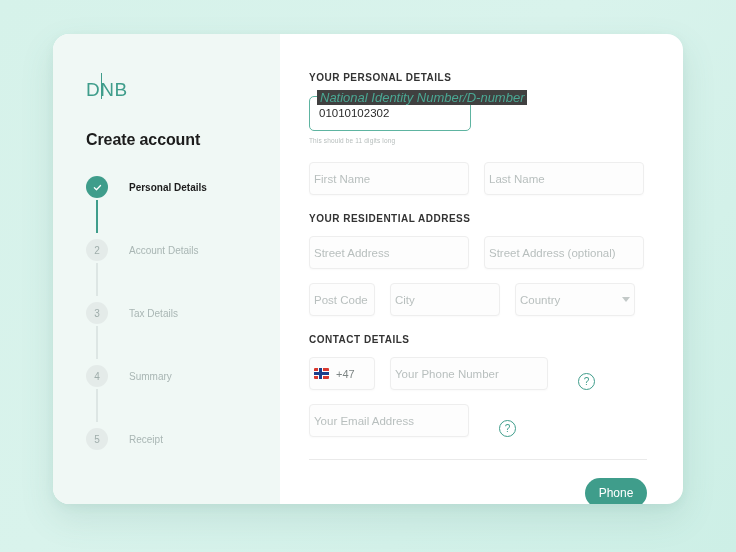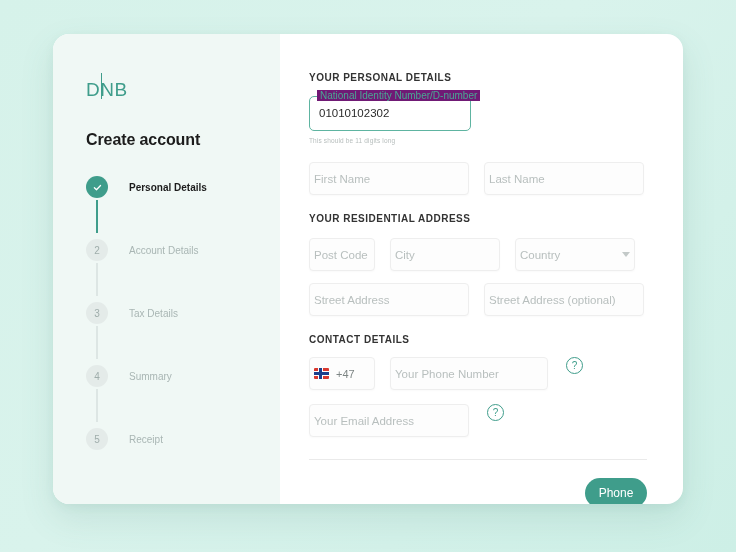--- a/index.html
+++ b/index.html
@@ -154,24 +154,25 @@
     position: absolute;
     inset: 0;
     border: 1.2px solid #5eb4a1;
     border-radius: 5px;
   }
   .notch-label {
     position: absolute;
     top: -6px;
     left: 8px;
     padding: 0 3px;
-    background: #701a75;
-    font-size: 10px;
+    background: #404040;
+    font-size: 13px;
     color: #4aa793;
     white-space: nowrap;
+    font-style: italic;
   }
   .outlined-value {
     position: absolute;
     left: 10px;
     top: 0;
     height: 35px;
     line-height: 35px;
     font-size: 11.5px;
     color: #2b2b2b;
   }
@@ -228,22 +229,22 @@
     overflow: hidden;
   }
   .flag .cross-w-v { position: absolute; left: 4px; top: 0; width: 5px; height: 11px; background: #ffffff; }
   .flag .cross-w-h { position: absolute; left: 0; top: 3px; width: 15px; height: 5px; background: #ffffff; }
   .flag .cross-b-v { position: absolute; left: 5.3px; top: 0; width: 2.4px; height: 11px; background: #1d3f8c; }
   .flag .cross-b-h { position: absolute; left: 0; top: 4.3px; width: 15px; height: 2.4px; background: #1d3f8c; }
   .cc-text { font-size: 11px; color: #7d8584; }
 
   .row-with-help {
     display: flex;
-    align-items: flex-start;
-    gap: 18px;
+    align-items: flex-end;
+    gap: 30px;
   }
   .help-icon {
     width: 17px;
     height: 17px;
     flex: 0 0 17px;
     border: 1.2px solid #3f9d8b;
     border-radius: 50%;
     color: #3f9d8b;
     font-size: 10px;
     display: flex;
@@ -343,32 +344,32 @@
 
       <div class="helper-text">This should be 11 digits long</div>
 
       <div class="field-row mt-18">
         <div class="field w-half">First Name</div>
         <div class="field w-half">Last Name</div>
       </div>
 
       <div class="section-heading mt-18">YOUR RESIDENTIAL ADDRESS</div>
 
+      <div class="field-row mt-12">
+        <div class="field w-half">Street Address</div>
+        <div class="field w-half">Street Address (optional)</div>
+      </div>
+
       <div class="field-row mt-14">
         <div class="field w-post">Post Code</div>
         <div class="field w-city">City</div>
         <div class="field w-country">
           <span>Country</span>
           <span class="chevron"></span>
         </div>
-      </div>
-
-      <div class="field-row mt-12">
-        <div class="field w-half">Street Address</div>
-        <div class="field w-half">Street Address (optional)</div>
       </div>
 
       <div class="section-heading mt-18">CONTACT DETAILS</div>
 
       <div class="row-with-help mt-12">
         <div class="field-row">
           <div class="field w-cc">
             <span class="flag">
               <span class="cross-w-v"></span>
                 <span class="cross-w-h"></span>

